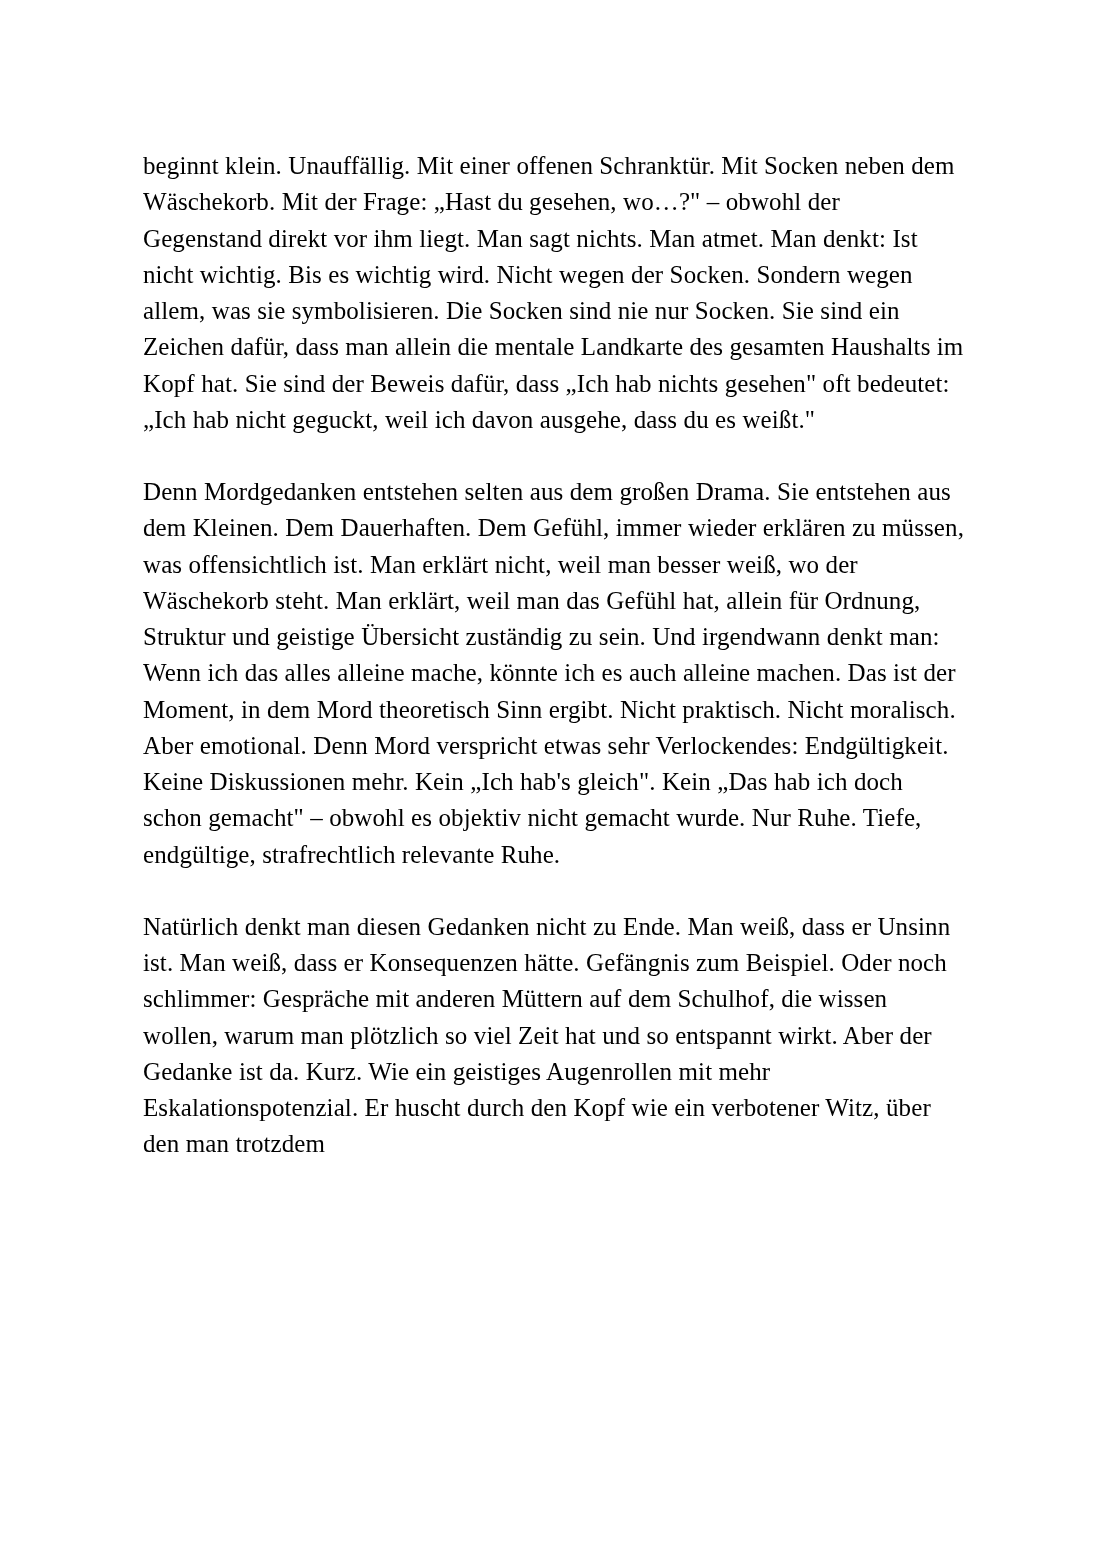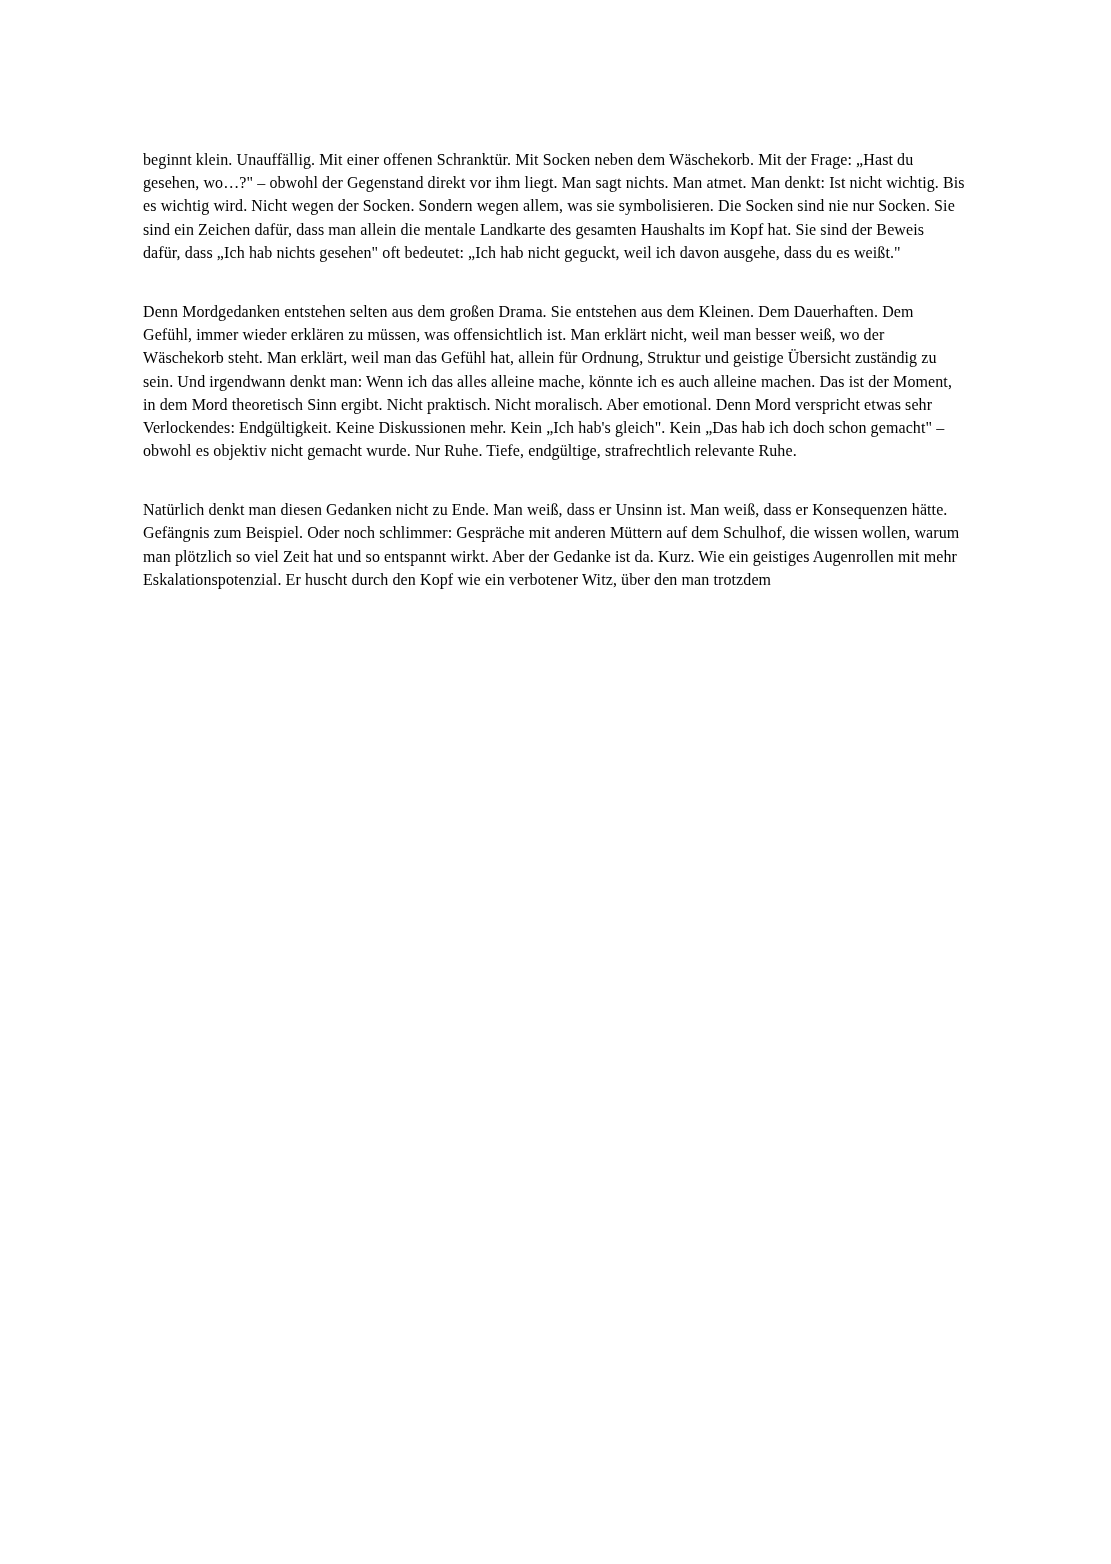--- a/index.html
+++ b/index.html
@@ -15,21 +15,21 @@
     color: #000000;
   }
   .page {
     position: absolute;
     top: 148px;
     left: 143px;
     width: 822px;
   }
   .page p {
     margin: 0 0 36px 0;
-    font-size: 16px;
+    font-size: 25px;
     line-height: 1.45;
     text-align: left;
     letter-spacing: 0.1px;
   }
 </style>
 </head>
 <body>
 
 <div class="page">
   <p>beginnt klein. Unauffällig. Mit einer offenen Schranktür. Mit Socken neben dem Wäschekorb. Mit der Frage: „Hast du gesehen, wo…?" – obwohl der Gegenstand direkt vor ihm liegt. Man sagt nichts. Man atmet. Man denkt: Ist nicht wichtig. Bis es wichtig wird. Nicht wegen der Socken. Sondern wegen allem, was sie symbolisieren. Die Socken sind nie nur Socken. Sie sind ein Zeichen dafür, dass man allein die mentale Landkarte des gesamten Haushalts im Kopf hat. Sie sind der Beweis dafür, dass „Ich hab nichts gesehen" oft bedeutet: „Ich hab nicht geguckt, weil ich davon ausgehe, dass du es weißt."</p>

